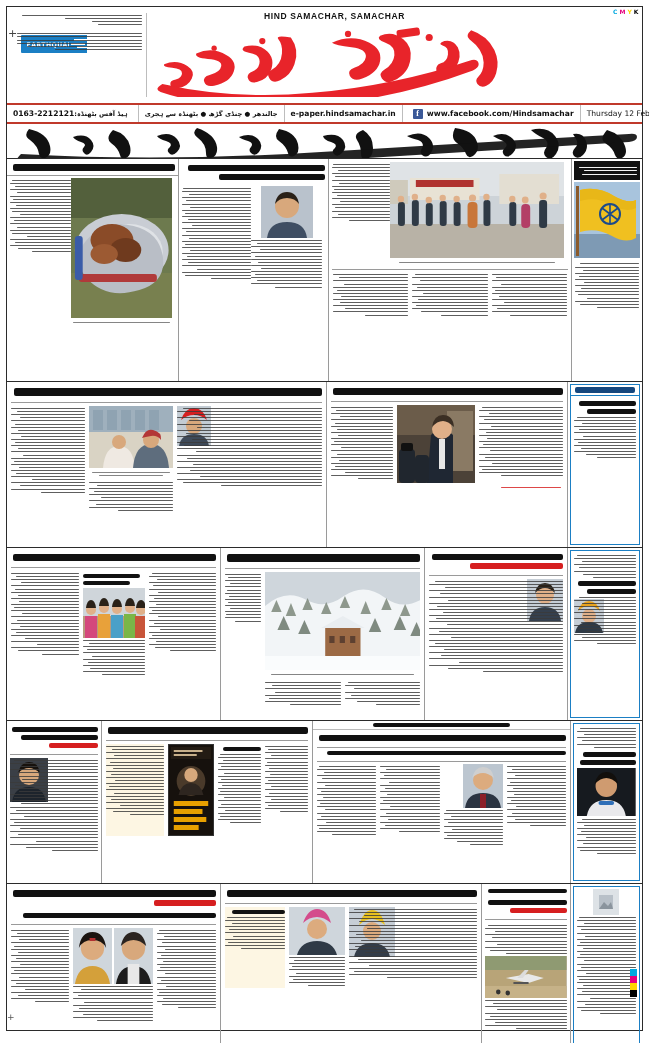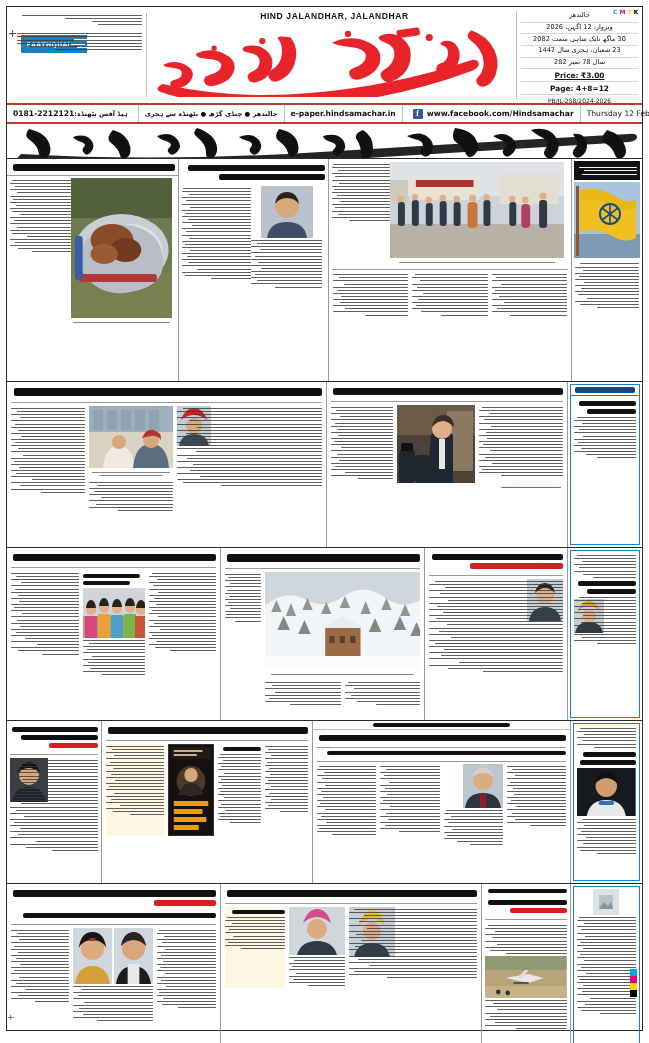--- a/index.html
+++ b/index.html
@@ -142,21 +142,21 @@
         <div class="faux dense" style="margin-top:8px">
           <i style="width:100%"></i>
             <i style="width:100%"></i>
             <i style="width:100%"></i>
           <i style="width:100%"></i>
             <i style="width:92%"></i>
             <i style="width:70%"></i>
         </div>
       </div>
 
-      <div class="mast-title">HIND JALANDHAR, JALANDHAR</div>
+      <div class="mast-title">HIND SAMACHAR, SAMACHAR</div>
       <div class="logo-wrap">
         <svg viewBox="0 0 400 78" preserveAspectRatio="xMidYMid meet" aria-hidden="true">
           <g fill="#e8242a">
 
             <path d="M352 8 q18 6 26 22 q6 13 2 26 q-3 10 -11 14 q-6 3 -10 -2 q-3 -4 1 -8 q6 -6 6 -16 q0 -14 -16 -26 q-5 -4 2 -10z"></path>
             <path d="M322 20 q10 -2 15 7 q5 10 -2 22 q-5 9 -14 10 q-7 1 -8 -6 q-1 -6 5 -8 q7 -2 8 -10 q1 -8 -6 -10 q-6 -2 2 -5z"></path>
             <path d="M250 14 q14 -6 26 4 q10 8 8 22 q-2 16 -18 24 q-9 5 -14 -2 q-4 -6 3 -10 q10 -6 11 -16 q1 -10 -10 -14 q-11 -4 -6 -8z"></path>
             <path d="M196 22 q22 -10 42 0 q14 7 12 20 q-2 13 -20 20 q-10 4 -14 -3 q-3 -6 5 -9 q12 -4 13 -12 q1 -9 -16 -11 q-18 -2 -22 -5z"></path>
             <path d="M150 16 q10 14 4 30 q-4 12 -16 18 q-8 4 -12 -2 q-4 -6 3 -10 q10 -6 11 -18 q1 -10 -4 -16 q-4 -5 14 -2z"></path>
             <path d="M98 26 q16 -4 26 6 q8 8 4 20 q-4 11 -16 14 q-8 2 -10 -4 q-2 -5 5 -8 q8 -3 8 -11 q0 -8 -12 -10 q-11 -2 -5 -7z"></path>
@@ -167,35 +167,25 @@
 
             <circle cx="305" cy="16" r="4"></circle>
               <circle cx="214" cy="12" r="3.5"></circle>
             <circle cx="118" cy="20" r="3.5"></circle>
               <circle cx="64" cy="28" r="3"></circle>
             <rect x="268" y="8" width="26" height="9" rx="3" transform="rotate(-8 268 8)"></rect>
           </g>
         </svg>
       </div>
 
-      <div class="mast-right urdu">
-        <div class="ur">جالندھر</div>
-        <div class="ur">ویروار، 12 اگہن، 2026</div>
-        <div class="ur">30 ماگھ نانک شاہی سمت 2082</div>
-        <div class="ur">23 شعبان، ہجری سال 1447</div>
-        <div class="ur">سال 78 نمبر 282</div>
-        <div class="price">Price: ₹3.00</div>
-        <div style="font-weight:bold;">Page: 4+8=12</div>
-        <div style="font-size:6px">PB/JL-258/2024-2026</div>
-      </div>
     </div>
 
     <div class="infobar">
       <div class="cell">
-        <span>0181-2212121</span>
+        <span>0163-2212121</span>
         <span class="urdu" style="margin-right:4px;font-size:6.6px">ہیڈ آفس بٹھنڈہ:</span>
       </div>
       <div class="cell urdu grow" style="font-size:6.6px">جالندھر ● چنڈی گڑھ ● بٹھنڈہ سے ہجری</div>
       <div class="cell">
         <span>e-paper.hindsamachar.in</span>
       </div>
       <div class="cell">
         <span class="fb-icon">f</span>
         <span>www.facebook.com/Hindsamachar</span>
       </div>

